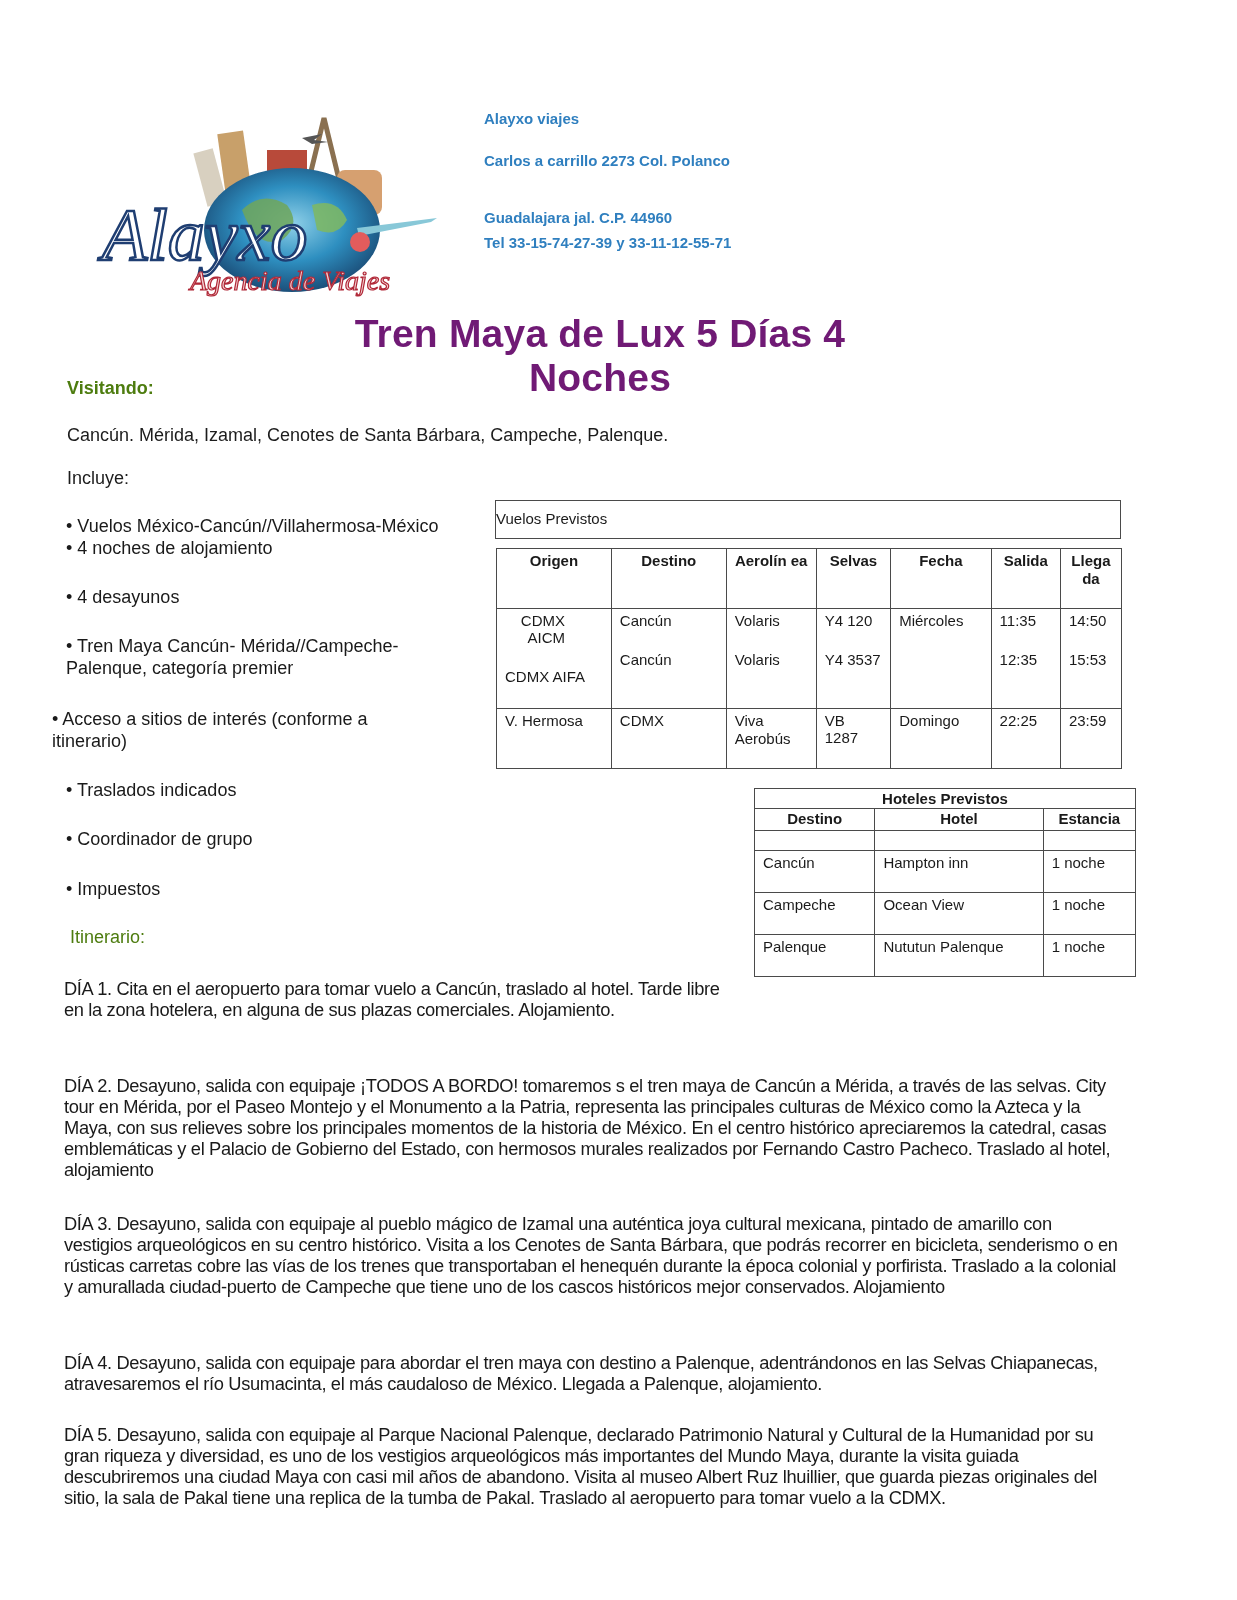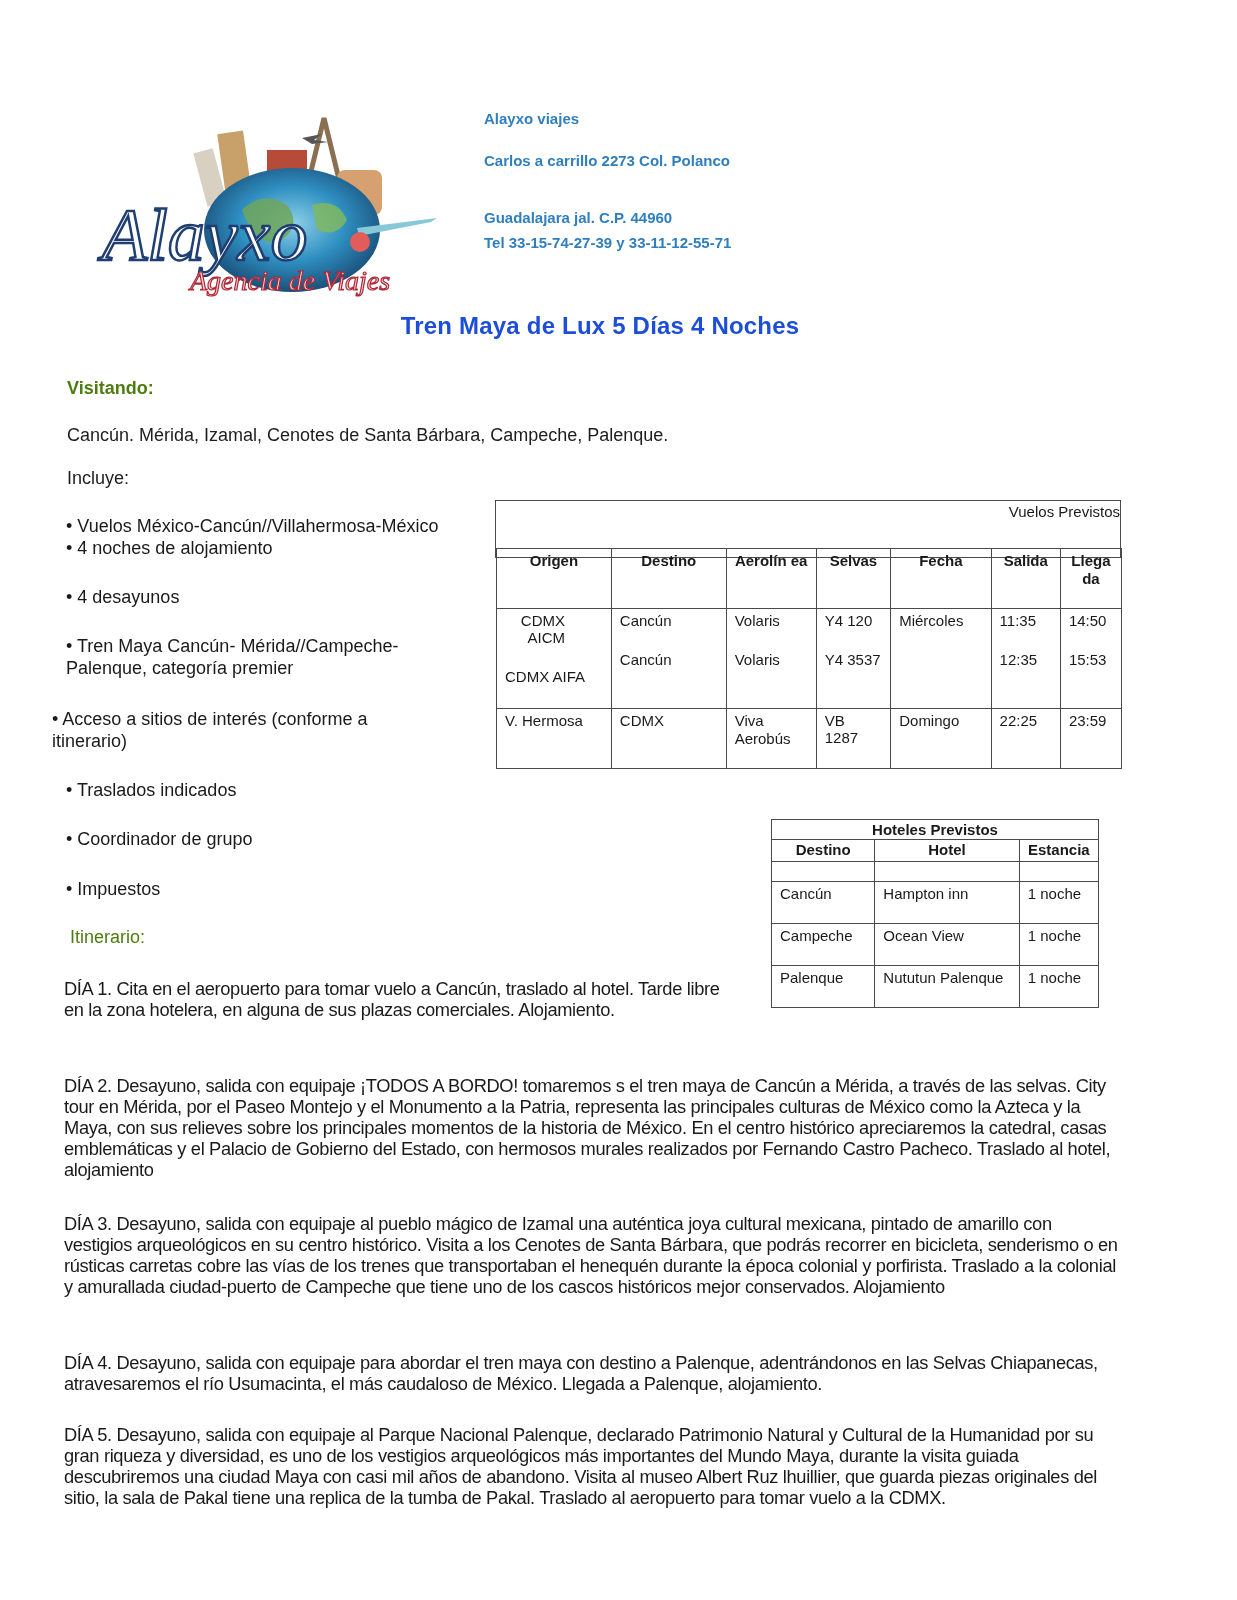--- a/index.html
+++ b/index.html
@@ -1,31 +1,31 @@
 <!DOCTYPE html>
 <html><head>
 <meta charset="utf-8">
 <style>
   html, body { margin: 0; padding: 0; background: #ffffff; }
   body { width: 1237px; height: 1600px; position: relative; overflow: hidden;
          font-family: "Liberation Sans", sans-serif; color: #1a1a1a; }
   .abs { position: absolute; }
   .hdr-line { font-size: 15px; font-weight: bold; color: #2f7fbf; left: 484px; }
-  .title { left: 300px; top: 312px; width: 600px; text-align: center; font-size: 24px;
-           font-weight: bold; color: #1d4ed8; letter-spacing: 0.2px; }
+  .title { left: 300px; top: 312px; width: 600px; text-align: center; font-size: 39px;
+           font-weight: bold; color: #701a75; letter-spacing: 0.2px; }
   .section { font-size: 18px; font-weight: bold; color: #4d7c0f; }
   .body18 { font-size: 18px; color: #1c1c1c; }
   .inc-item { position: absolute; left: 66px; width: 420px; font-size: 18px; line-height: 22px; }
   table { border-collapse: collapse; font-family: "Liberation Sans", sans-serif; }
   td, th { border: 1.5px solid #4a4a4a; vertical-align: top; padding: 3px 8px; font-size: 15px; }
   th { font-weight: bold; text-align: center; }
-  .flights-cap { left: 495px; top: 500px; width: 626px; height: 58px; border: 1.5px solid #4a4a4a;
-                 text-align: right; font-size: 15px; box-sizing: border-box; padding-top: 2px; }
+  .flights-cap { left: 495px; top: 500px; width: 626px; height: 39px; border: 1.5px solid #4a4a4a;
+                 text-align: left; font-size: 15px; box-sizing: border-box; padding-top: 9px; }
   .flights { left: 496px; top: 548px; width: 626px; }
-  .hotels { left: 771px; top: 788px; width: 328px; margin-top: 31px; }
+  .hotels { left: 754px; top: 788px; width: 382px; }
   .day { position: absolute; left: 64px; width: 1060px; font-size: 18.3px; line-height: 21px;
          font-family: "Liberation Sans", sans-serif; letter-spacing: -0.35px; transform-origin: left top; }
   .logo { left: 92px; top: 110px; width: 370px; height: 190px; }
 </style>
 </head>
 <body>
 
 <div class="abs logo">
   <svg width="370" height="190" viewBox="0 0 370 190">
     <defs>

